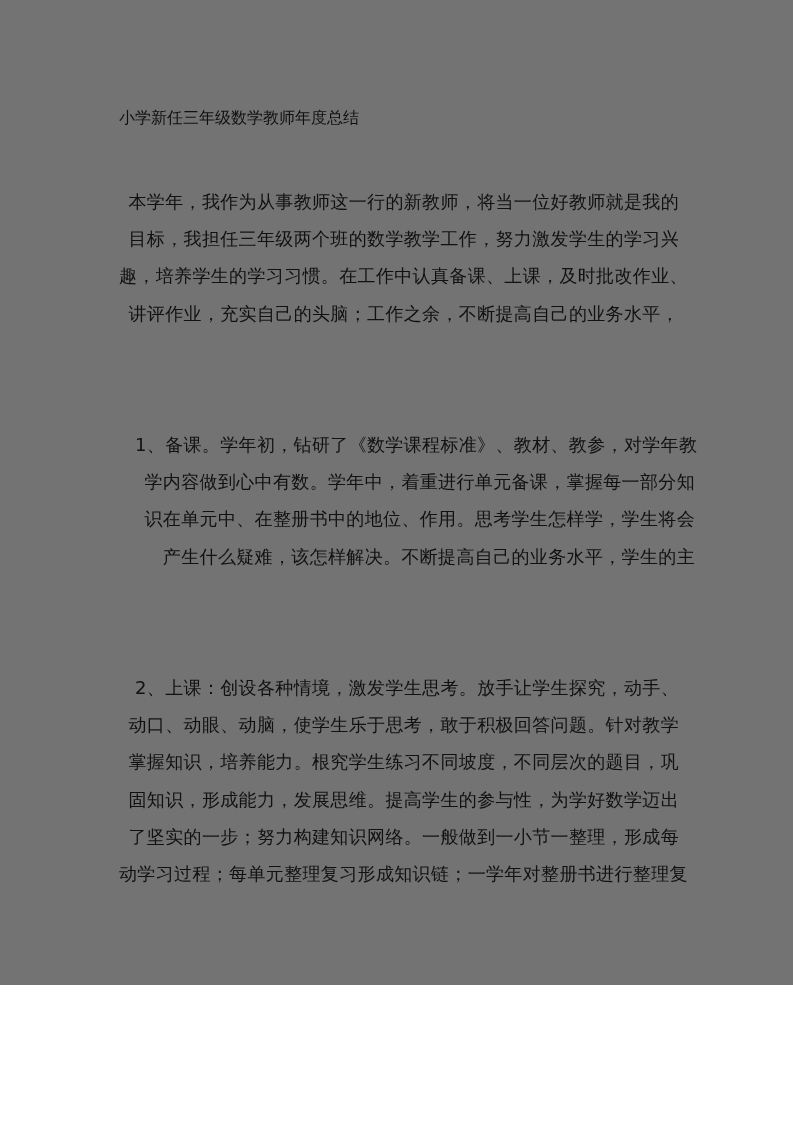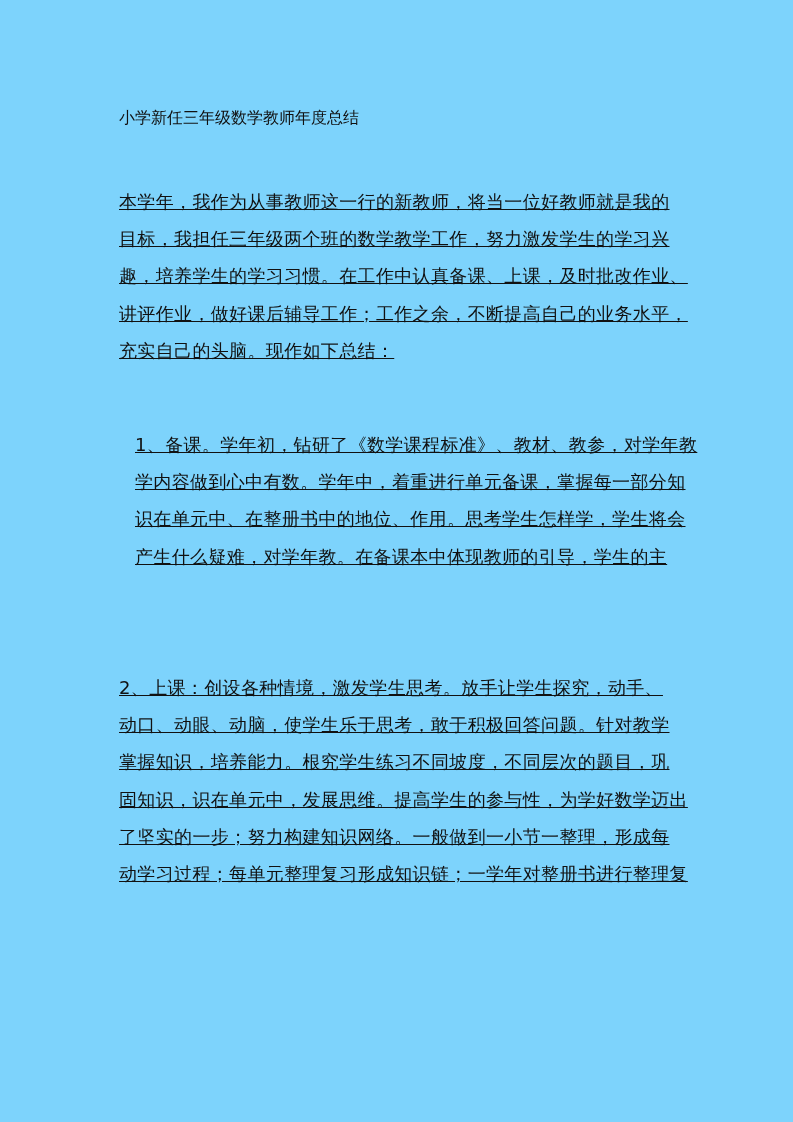--- a/index.html
+++ b/index.html
@@ -13,37 +13,37 @@
       position: relative;
       overflow: hidden;
       font-family: "DejaVu Sans", "Liberation Sans", sans-serif;
       color: #111111;
     }
     .page {
       position: absolute;
       left: 0;
       top: 0;
       width: 793px;
-      height: 1122px;
-      background: #7dd3fc;
+      height: 985px;
+      background: #737373;
+      text-align: right;
     }
     .title {
       position: absolute;
       left: 119px;
       top: 106px;
       font-size: 16px;
       line-height: 24px;
       white-space: nowrap;
       letter-spacing: 0px;
     }
     .para {
       position: absolute;
       left: 119px;
       width: 560px;
-      text-decoration: underline;
     }
     .line {
       display: block;
       height: 37.2px;
       font-size: 18px;
       line-height: 37.2px;
       white-space: nowrap;
       letter-spacing: 0.35px;
     }
     #p-intro { top: 183px; }
@@ -53,32 +53,31 @@
 </head>
 <body>
 
 <div class="page">
   <div class="title">小学新任三年级数学教师年度总结</div>
 
   <div class="para" id="p-intro">
     <span class="line">本学年，我作为从事教师这一行的新教师，将当一位好教师就是我的</span>
     <span class="line">目标，我担任三年级两个班的数学教学工作，努力激发学生的学习兴</span>
     <span class="line">趣，培养学生的学习习惯。在工作中认真备课、上课，及时批改作业、</span>
-    <span class="line">讲评作业，做好课后辅导工作；工作之余，不断提高自己的业务水平，</span>
-    <span class="line">充实自己的头脑。现作如下总结：</span>
+    <span class="line">讲评作业，充实自己的头脑；工作之余，不断提高自己的业务水平，</span>
   </div>
 
   <div class="para" id="p-1">
     <span class="line">1、备课。学年初，钻研了《数学课程标准》、教材、教参，对学年教</span>
     <span class="line">学内容做到心中有数。学年中，着重进行单元备课，掌握每一部分知</span>
     <span class="line">识在单元中、在整册书中的地位、作用。思考学生怎样学，学生将会</span>
-    <span class="line">产生什么疑难，对学年教。在备课本中体现教师的引导，学生的主</span>
+    <span class="line">产生什么疑难，该怎样解决。不断提高自己的业务水平，学生的主</span>
   </div>
 
   <div class="para" id="p-2">
     <span class="line">2、上课：创设各种情境，激发学生思考。放手让学生探究，动手、</span>
     <span class="line">动口、动眼、动脑，使学生乐于思考，敢于积极回答问题。针对教学</span>
     <span class="line">掌握知识，培养能力。根究学生练习不同坡度，不同层次的题目，巩</span>
-    <span class="line">固知识，识在单元中，发展思维。提高学生的参与性，为学好数学迈出</span>
+    <span class="line">固知识，形成能力，发展思维。提高学生的参与性，为学好数学迈出</span>
     <span class="line">了坚实的一步；努力构建知识网络。一般做到一小节一整理，形成每</span>
     <span class="line">动学习过程；每单元整理复习形成知识链；一学年对整册书进行整理复</span>
   </div>
 </div>
 
 </body></html>

